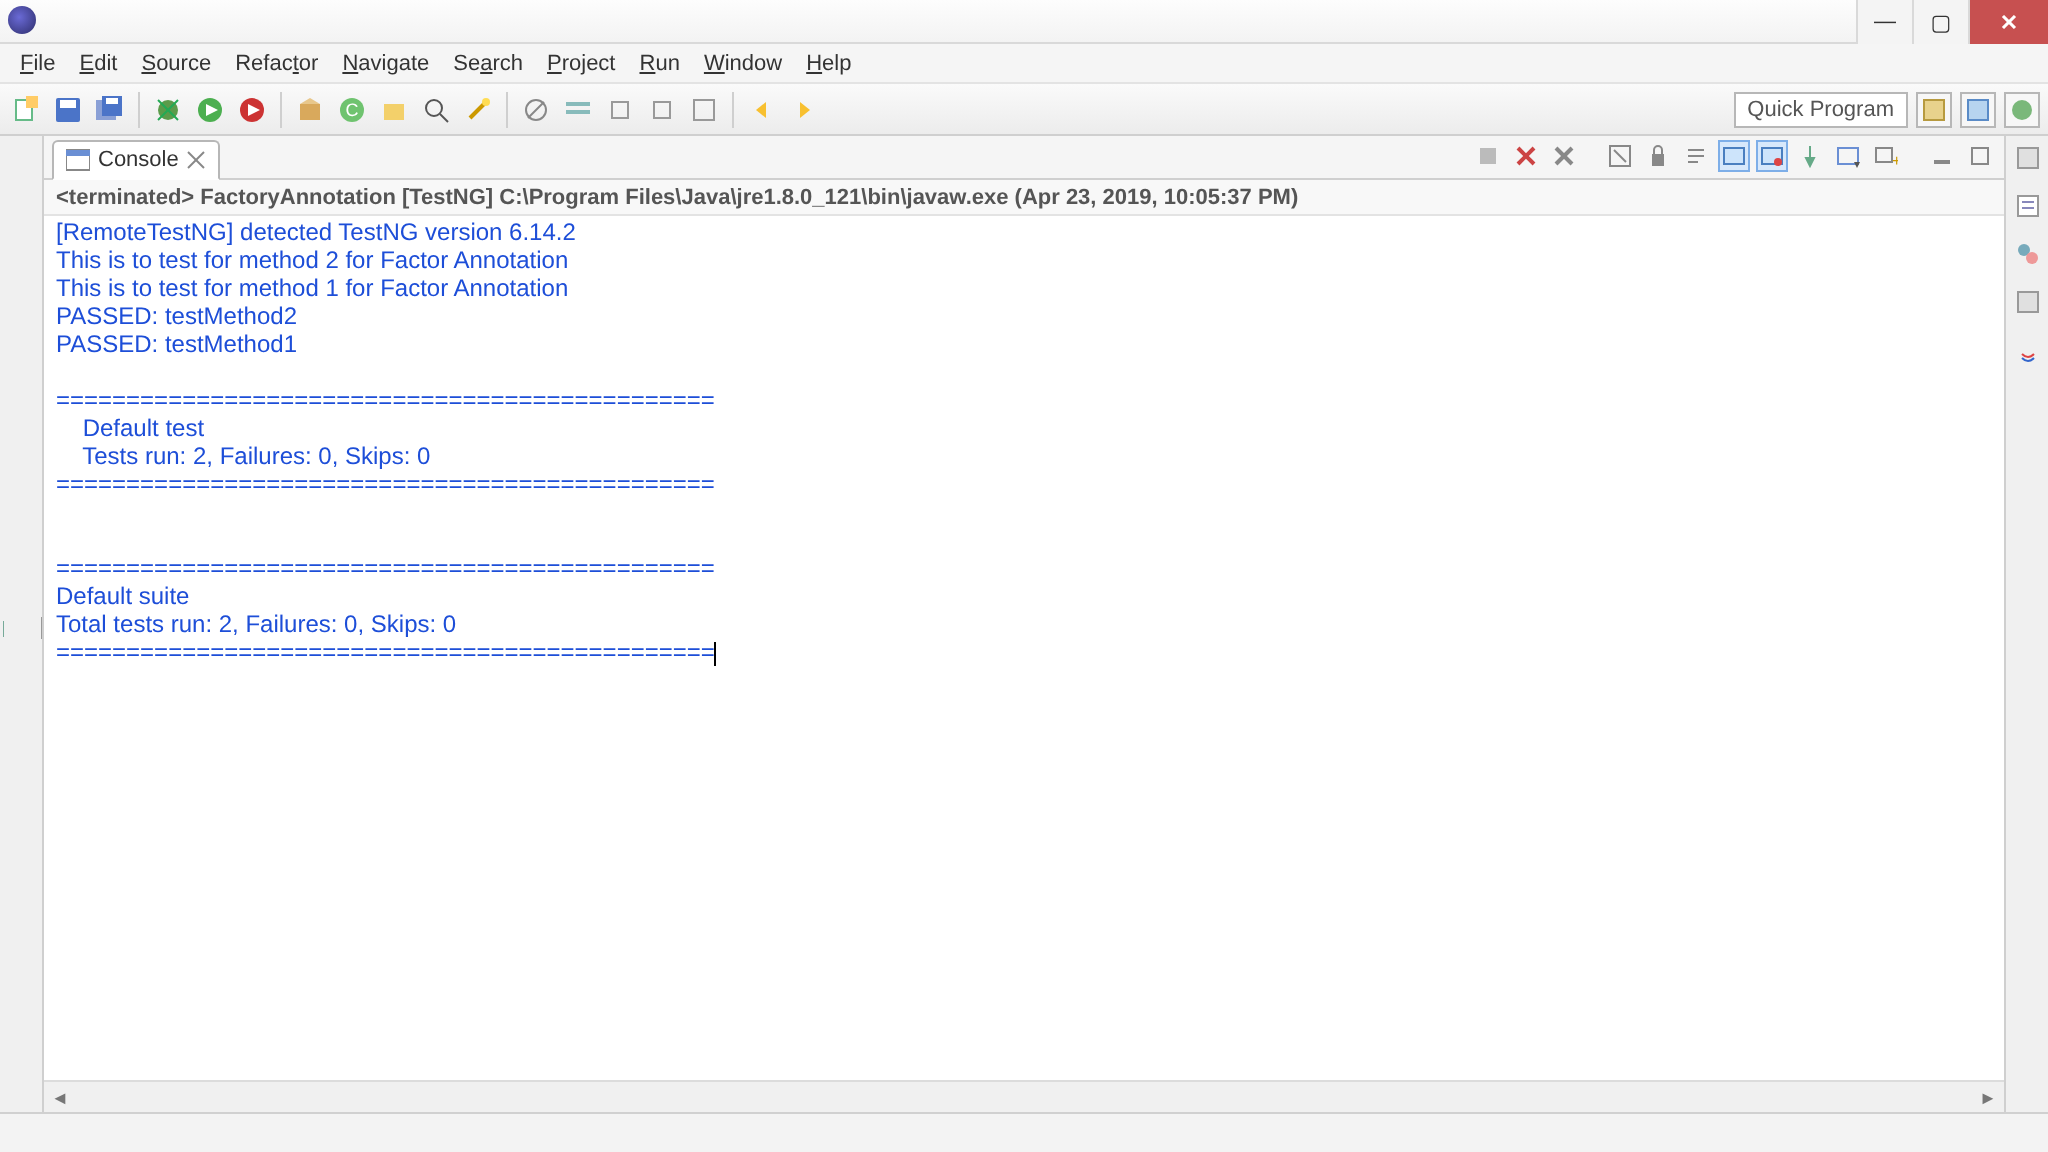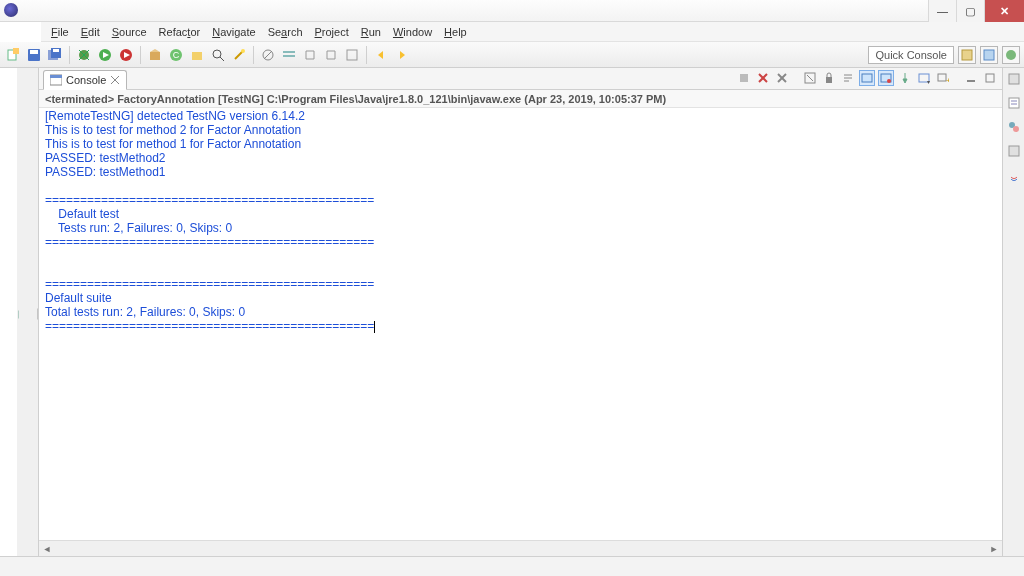--- a/index.html
+++ b/index.html
@@ -2,30 +2,30 @@
 <html><head>
 <meta charset="utf-8">
 <style>
 * { margin: 0; padding: 0; box-sizing: border-box; font-family: "Segoe UI", Tahoma, sans-serif; }
 html, body { width: 1024px; height: 576px; overflow: hidden; background: #fff; }
 .titlebar { height: 22px; background: linear-gradient(#fdfdfd, #f3f3f3); border-bottom: 1px solid #d9d9d9; display: flex; align-items: center; justify-content: center; position: relative; font-size: 12px; color: #333; }
 .titlebar .icon { position: absolute; left: 4px; top: 3px; width: 14px; height: 14px; border-radius: 50%; background: radial-gradient(circle at 40% 40%, #6a6ad6, #2d2d6a); }
 .titlebar .winbtns { position: absolute; right: 0; top: 0; display: flex; height: 22px; }
 .titlebar .winbtn { width: 28px; height: 22px; display: flex; align-items: center; justify-content: center; font-size: 11px; color: #333; border-left: 1px solid #d9d9d9; background: #f4f4f4; }
 .titlebar .winbtn.close { background: #c75050; color: #fff; width: 40px; font-weight: bold; }
-.menubar { height: 20px; background: #f5f5f5; border-bottom: 1px solid #e3e3e3; display: flex; align-items: center; padding-left: 4px; font-size: 11px; color: #333; margin-left: 41px; }
+.menubar { height: 20px; background: #f5f5f5; border-bottom: 1px solid #e3e3e3; display: flex; align-items: center; padding-left: 4px; font-size: 11px; color: #333; }
 .menubar .item { padding: 0 6px; cursor: default; }
 .menubar .item u { text-decoration: underline; }
 .toolbar { height: 26px; background: linear-gradient(#fafafa, #ececec); border-bottom: 1px solid #cfcfcf; display: flex; align-items: center; padding: 0 4px; gap: 3px; }
 .toolbar .tbtn { width: 18px; height: 18px; display: inline-flex; align-items: center; justify-content: center; border-radius: 2px; }
 .toolbar .sep { width: 1px; height: 18px; background: #cfcfcf; margin: 0 2px; }
 .toolbar .quick { margin-left: auto; display: flex; align-items: center; gap: 4px; }
 .toolbar .quickbox { height: 18px; border: 1px solid #b7b7b7; background: #fff; font-size: 11px; padding: 0 6px; display: flex; align-items: center; color: #555; }
 .toolbar .persp { width: 18px; height: 18px; border: 1px solid #b7b7b7; background: #f7f7f7; display: inline-flex; align-items: center; justify-content: center; }
-.workarea { display: flex; height: 488px; margin-left: 17px; }
+.workarea { display: flex; height: 488px; }
 .leftgutter { width: 22px; background: #f0f0f0; border-right: 1px solid #cfcfcf; display: flex; flex-direction: column; align-items: center; padding-top: 4px; gap: 8px; font-size: 10px; color: #555; writing-mode: vertical-rl; }
 .rightgutter { width: 22px; background: #f0f0f0; border-left: 1px solid #cfcfcf; display: flex; flex-direction: column; align-items: center; padding-top: 4px; gap: 10px; }
 .rightgutter .ric { width: 14px; height: 14px; }
 .center { flex: 1; display: flex; flex-direction: column; background: #fff; }
 .viewtabs { height: 22px; background: #f5f5f5; border-bottom: 1px solid #cfcfcf; display: flex; align-items: flex-end; padding-left: 4px; position: relative; }
 .viewtabs .tab { height: 20px; background: #fff; border: 1px solid #b7b7b7; border-bottom: 1px solid #fff; border-radius: 3px 3px 0 0; display: flex; align-items: center; padding: 0 6px; gap: 4px; font-size: 11px; color: #333; position: relative; top: 1px; }
 .viewtabs .tab .xic { width: 10px; height: 10px; color: #888; }
 .viewtabs .tabicons { position: absolute; right: 4px; top: 2px; display: flex; gap: 3px; }
 .viewtabs .tabicons .ic { width: 16px; height: 16px; display: flex; align-items: center; justify-content: center; border: 1px solid transparent; }
 .viewtabs .tabicons .ic.active { border: 1px solid #7daee8; background: #d7e8fb; }
@@ -167,21 +167,21 @@
         <polygon points="9,3 4,7 9,11" fill="#f8c030"></polygon>
       </svg>
     </span>
   <span class="tbtn">
       <svg width="14" height="14">
         <polygon points="5,3 10,7 5,11" fill="#f8c030"></polygon>
       </svg>
     </span>
   <div class="quick">
     <div class="quickbox">
-        <span>Quick Console</span>
+        <span>Quick Program</span>
       </div>
     <div class="persp">
         <svg width="12" height="12">
           <rect x="1" y="1" width="10" height="10" fill="#e8d28c" stroke="#b79a3f"></rect>
         </svg>
       </div>
     <div class="persp">
         <svg width="12" height="12">
           <rect x="1" y="1" width="10" height="10" fill="#b7d4ef" stroke="#5a8bc7"></rect>
         </svg>

